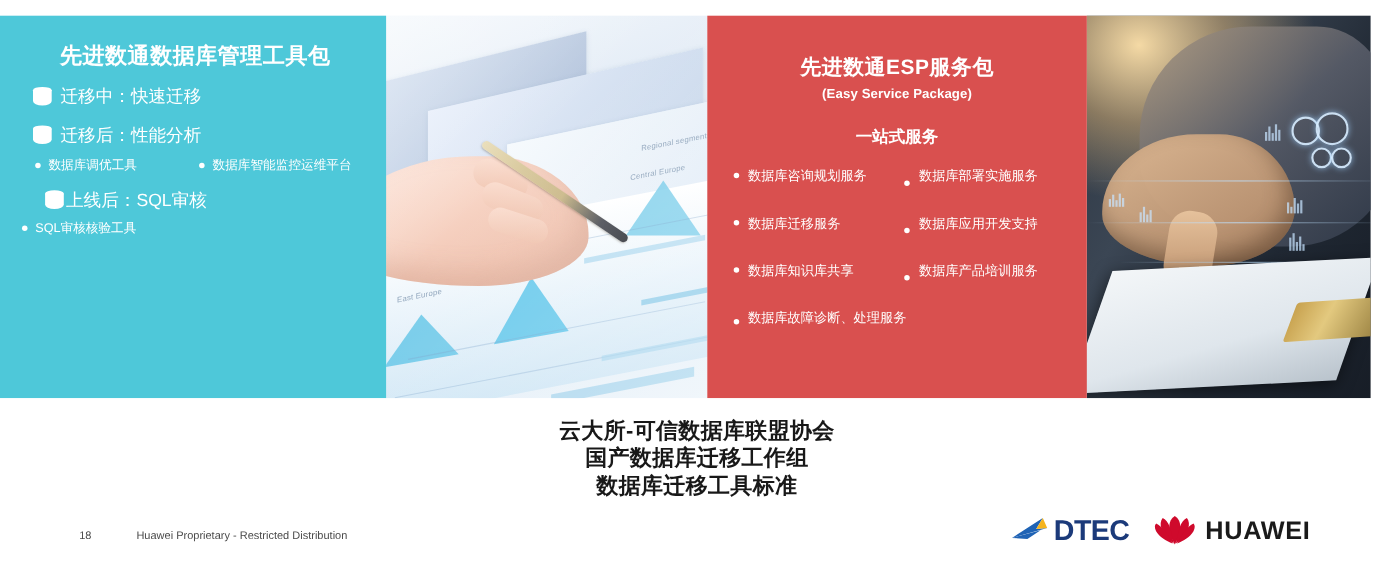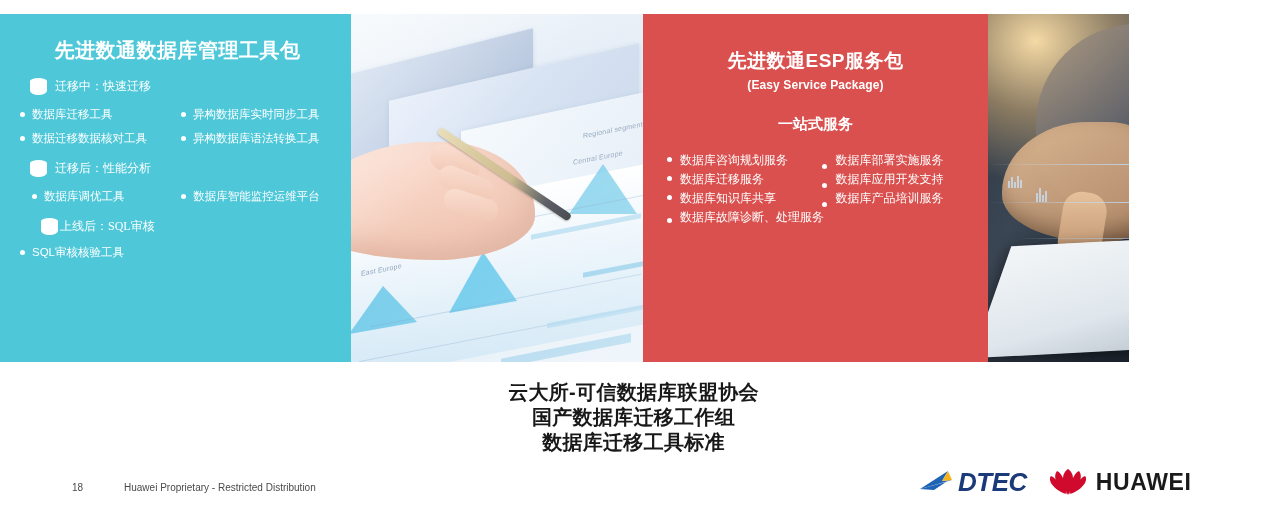--- a/index.html
+++ b/index.html
@@ -5,21 +5,21 @@
   * { box-sizing: border-box; margin: 0; padding: 0; }
   html, body {
     width: 1267px; height: 510px;
     background: #ffffff;
     font-family: "Liberation Sans", "DejaVu Sans", sans-serif;
     overflow: hidden;
   }
   .slide { position: relative; width: 1267px; height: 510px; background: #fff; }
 
   
-  .banner { position: absolute; left: 0; top: 14px; width: 1129px; height: 348px; overflow: hidden; }
+  .banner { position: absolute; left: 0; top: 14px; width: 1246px; height: 348px; overflow: hidden; }
 
   
   .photo-center {
     position: absolute; left: 351px; top: 0; width: 292px; height: 348px;
     background:
       linear-gradient(160deg, #f4f8fc 0%, #e6eef7 28%, #dfeaf5 55%, #eaf3fa 100%);
     overflow: hidden;
   }
   .pc-sheet {
     position: absolute; background: linear-gradient(120deg, rgba(255,255,255,.92), rgba(214,228,243,.75));
@@ -125,22 +125,22 @@
   
   .panel-left {
     position: absolute; left: 0; top: 0; width: 351px; height: 348px;
     background: #4ec8d9; color: #ffffff; padding: 14px 10px 0 14px;
   }
   .panel-left .p-title {
     font-size: 20px; font-weight: bold; color: #ffffff; text-align: center;
     letter-spacing: .5px; margin: 9px 0 0 0;
   }
   .sec-head {
-    display: flex; gap: 8px;
-    font-size: 12px; color: #ffffff; margin: 14px 0 0 16px; font-family: Liberation Serif, serif;
+    display: flex; align-items: center; gap: 8px;
+    font-size: 16px; color: #ffffff; margin: 14px 0 0 16px;
   }
   .sec-head.tight { margin-left: 27px; gap: 2px; }
   .db-icon { width: 17px; height: 20px; position: relative; flex: 0 0 auto; }
   .db-icon::before, .db-icon::after {
     content: ""; position: absolute; left: 0; width: 17px; background: #ffffff;
   }
   .db-icon::before { top: 0; height: 6px; border-radius: 50%; }
   .db-icon::after  { top: 3px; height: 14px; border-radius: 0 0 50% 50% / 0 0 30% 30%; }
   .bullets { margin: 9px 0 0 0; }
   .brow { display: flex; margin-top: 9px; }
@@ -163,21 +163,21 @@
   .panel-red .p-title {
     font-size: 19px; font-weight: bold; text-align: center; margin-top: 20px; letter-spacing: .5px;
   }
   .panel-red .p-sub {
     font-size: 12px; font-weight: bold; text-align: center; margin-top: 4px; letter-spacing: .1px;
   }
   .panel-red .p-tag {
     font-size: 15px; font-weight: bold; text-align: center; margin-top: 23px;
   }
   .red-bullets { margin-top: 18px; }
-  .rrow { display: flex; margin-top: 2px; }
+  .rrow { display: flex; margin-top: 26px; }
   .rrow:first-child { margin-top: 0; }
   .rcell { display: flex; align-items: flex-start; gap: 8px; font-size: 12px; }
   .rcell .dot { width: 5px; height: 5px; border-radius: 50%; background: #ffffff; margin-top: 5px; flex: 0 0 auto; }
   .r-a { width: 174px; padding-left: 12px; }
   .r-b { width: 160px; align-items: flex-end; }
 
   
   .headline {
     position: absolute; left: 0; top: 380px; width: 1267px; text-align: center;
     color: #181818; font-weight: bold; font-size: 20px; line-height: 25px;
@@ -189,21 +189,21 @@
     position: absolute; left: 72px; top: 482px; font-size: 10px; color: #4a4a4a;
   }
   .footer-note {
     position: absolute; left: 124px; top: 482px; font-size: 10px; color: #4a4a4a;
   }
   .logos { position: absolute; left: 918px; top: 468px; display: flex; align-items: center; gap: 22px; }
 
   .dtec { display: flex; align-items: center; gap: 2px; }
   .dtec-mark { width: 42px; height: 26px; }
   .dtec-text {
-    font-size: 26px; font-weight: bold; font-style: italic; color: #1b3a7a;
+    font-size: 26px; font-weight: bold; color: #1b3a7a;
     letter-spacing: -.5px; line-height: 26px; margin-left: -4px;
   }
   .huawei { display: flex; align-items: center; gap: 9px; }
   .hw-mark { width: 38px; height: 28px; }
   .hw-text {
     font-size: 23px; font-weight: bold; color: #1a1a1a; letter-spacing: .6px; line-height: 23px;
   }
 </style>
 </head>
 <body>
@@ -279,42 +279,20 @@
       <div class="pr-tablet"></div>
       <div class="pr-card"></div>
     </div>
 
     <div class="panel-left">
       <div class="p-title">先进数通数据库管理工具包</div>
 
       <div class="sec-head">
         <span class="db-icon"></span>
         <span>迁移中：快速迁移</span>
-      </div>
-      <div class="bullets">
-        <div class="brow">
-          <div class="bcell c-a">
-            <span class="dot"></span>
-            <span>数据库迁移工具</span>
-          </div>
-          <div class="bcell c-b">
-            <span class="dot"></span>
-            <span>异构数据库实时同步工具</span>
-          </div>
-        </div>
-        <div class="brow">
-          <div class="bcell c-a">
-            <span class="dot"></span>
-            <span>数据迁移数据核对工具</span>
-          </div>
-          <div class="bcell c-b">
-            <span class="dot"></span>
-            <span>异构数据库语法转换工具</span>
-          </div>
-        </div>
       </div>
 
       <div class="sec-head">
         <span class="db-icon"></span>
         <span>迁移后：性能分析</span>
       </div>
       <div class="bullets">
         <div class="brow">
           <div class="bcell c-a2">
             <span class="dot"></span>

